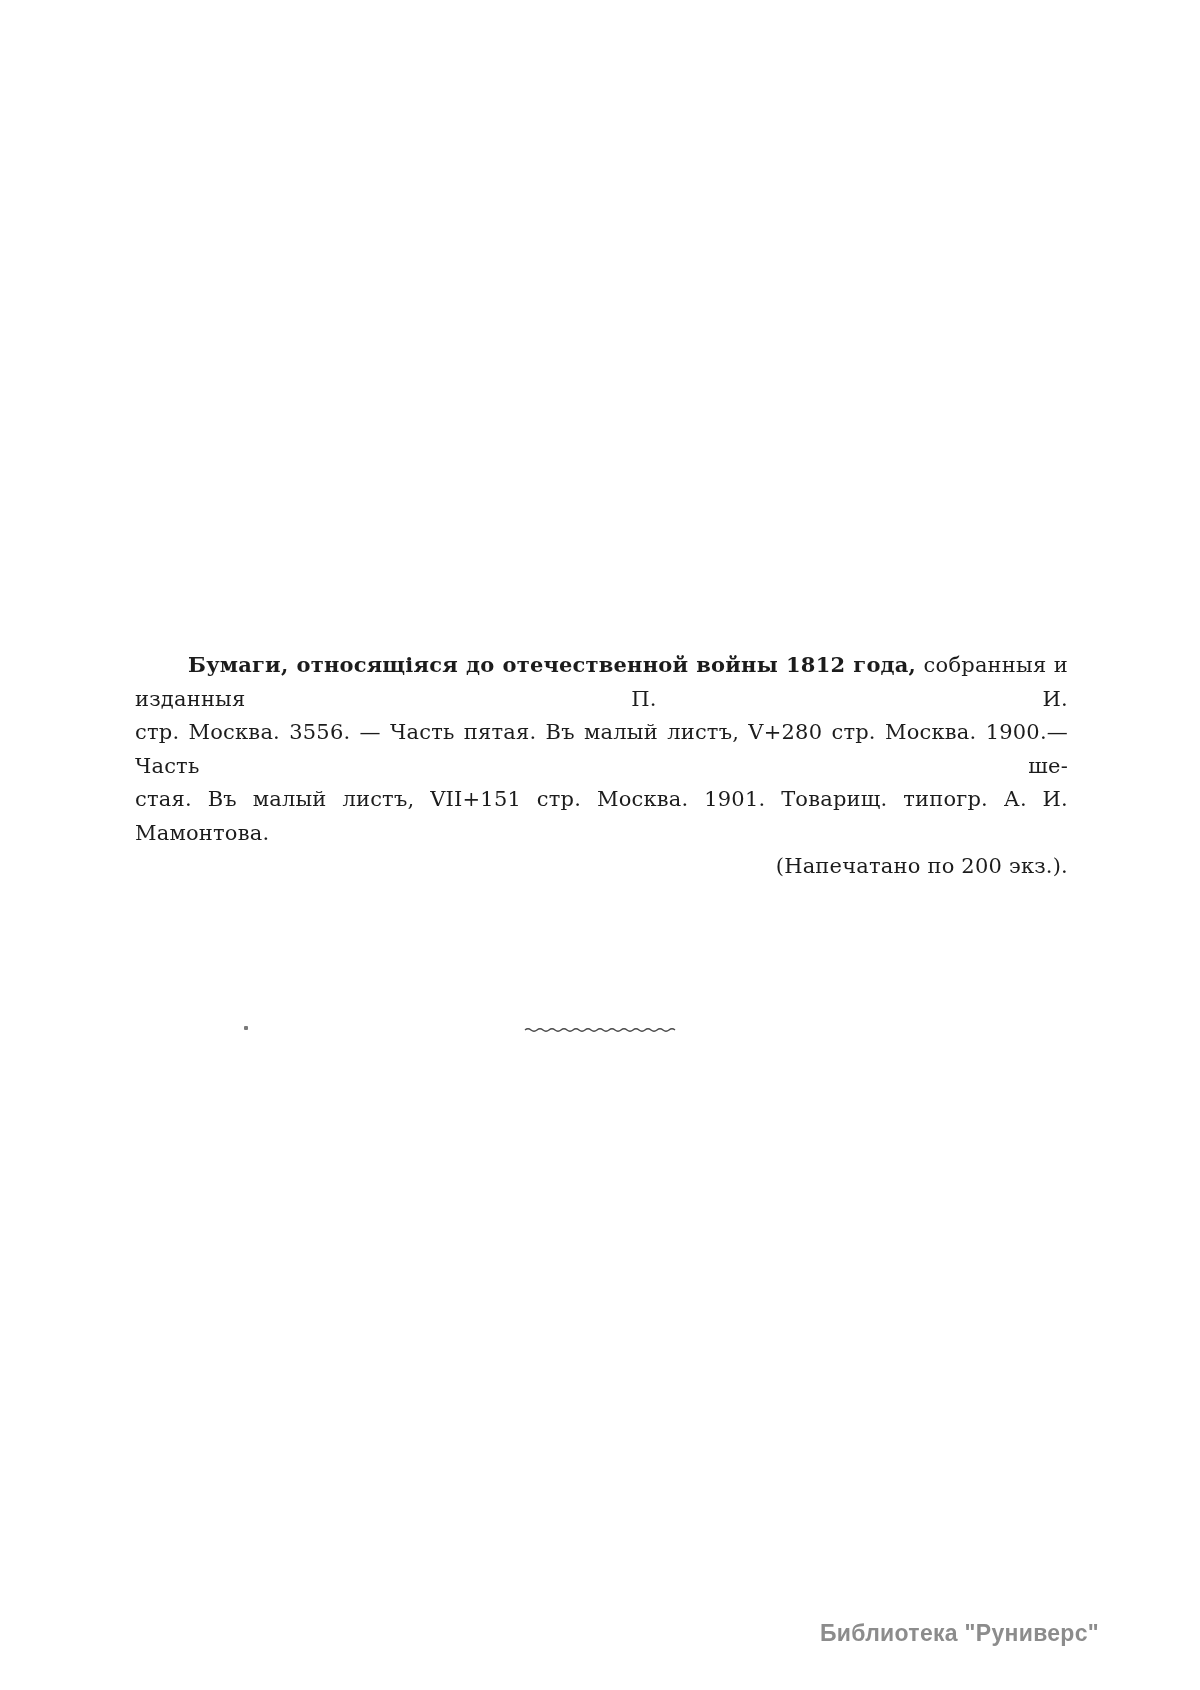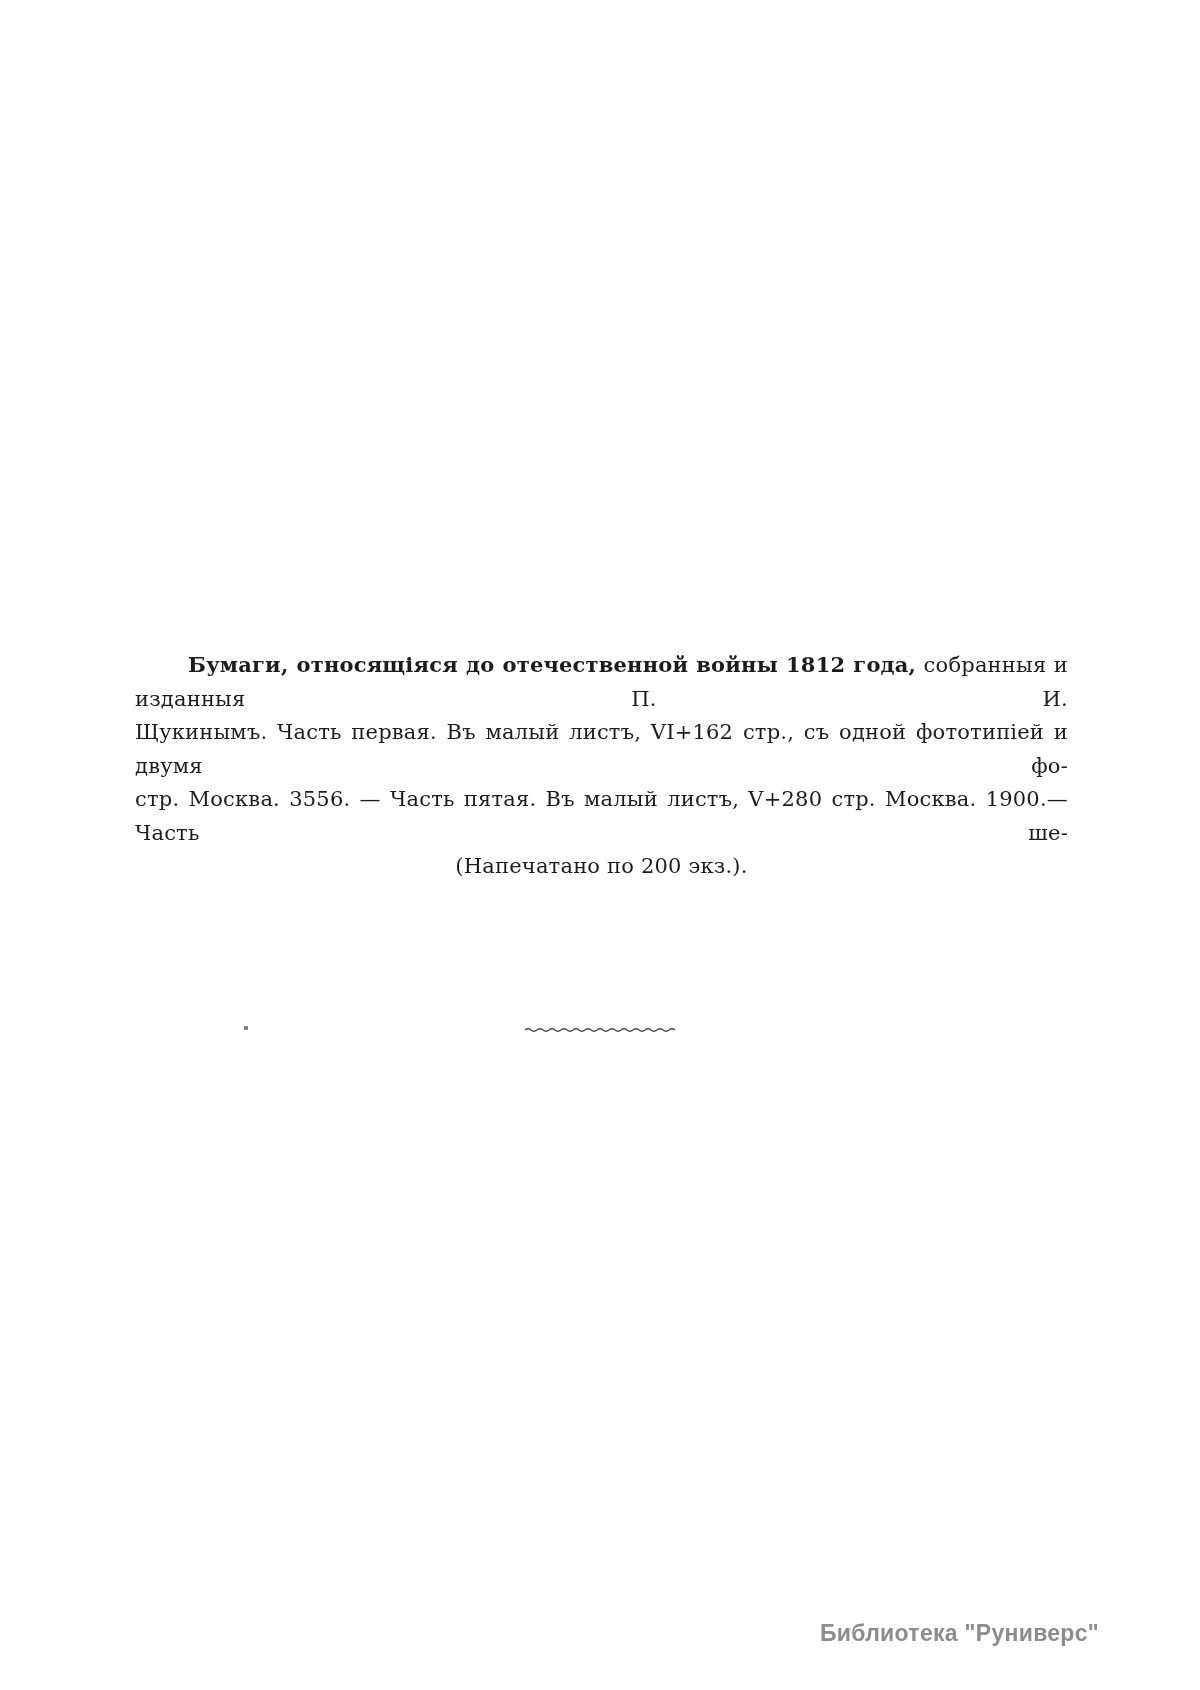--- a/index.html
+++ b/index.html
@@ -26,21 +26,21 @@
     letter-spacing: 0.2px;
   }
   .line {
     white-space: normal;
   }
   .line.justified {
     text-align: justify;
     text-align-last: justify;
   }
   .line.last {
-    text-align: center;
+    text-align: right;
   }
   .first-line {
     text-indent: 53px;
   }
   .bold {
     font-weight: bold;
   }
   .squiggle {
     position: absolute;
     left: 524px;
@@ -68,22 +68,22 @@
     white-space: nowrap;
   }
 </style>
 </head>
 <body>
 
 <div class="page">
 
   <div class="text-block">
     <div class="line justified first-line"><span class="bold">Бумаги, относящіяся до отечественной войны 1812 года,</span><span> собранныя и изданныя П. И.</span></div>
-    <div class="line justified">Щукинымъ. Часть первая. Въ малый листъ, VI+162 стр., съ одной фототипіей и двумя фо-</div>
     <div class="line justified">стр. Москва. 3556. — Часть пятая. Въ малый листъ, V+280 стр. Москва. 1900.—Часть ше-</div>
+    <div class="line justified">стая. Въ малый листъ, VII+151 стр. Москва. 1901. Товарищ. типогр. А. И. Мамонтова.</div>
     <div class="line last">(Напечатано по 200 экз.).</div>
   </div>
 
   <div class="speck"></div>
 
   <svg class="squiggle" width="152" height="10" viewBox="0 0 152 10">
     <path d="M1,5 q3,-2.5 6,0 t6,0 t6,0 t6,0 t6,0 t6,0 t6,0 t6,0 t6,0 t6,0 t6,0 t6,0 t6,0 t6,0 t6,0 t6,0 t6,0 t6,0 t6,0 t6,0 t6,0 t6,0 t6,0 t6,0 t6,0" fill="none" stroke="#4a4a4a" stroke-width="1.4"></path>
   </svg>
 
   <div class="watermark">Библиотека "Руниверс"</div>

